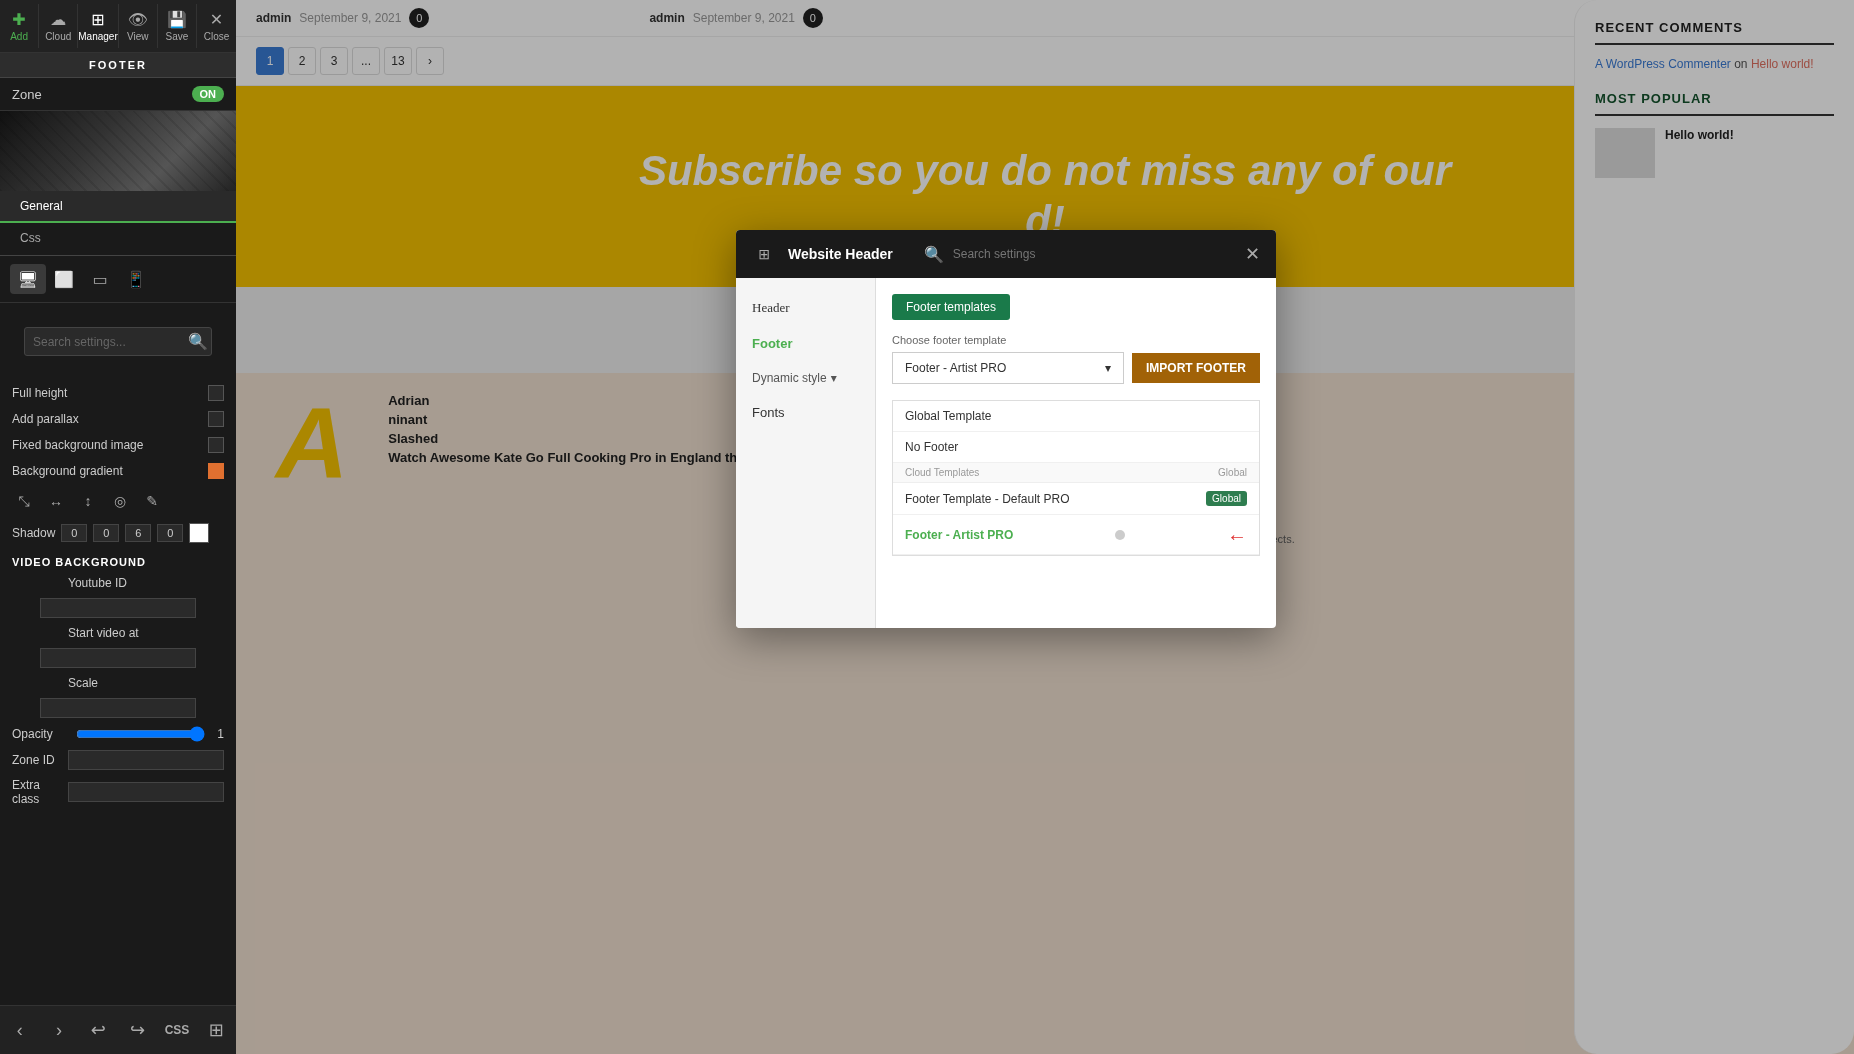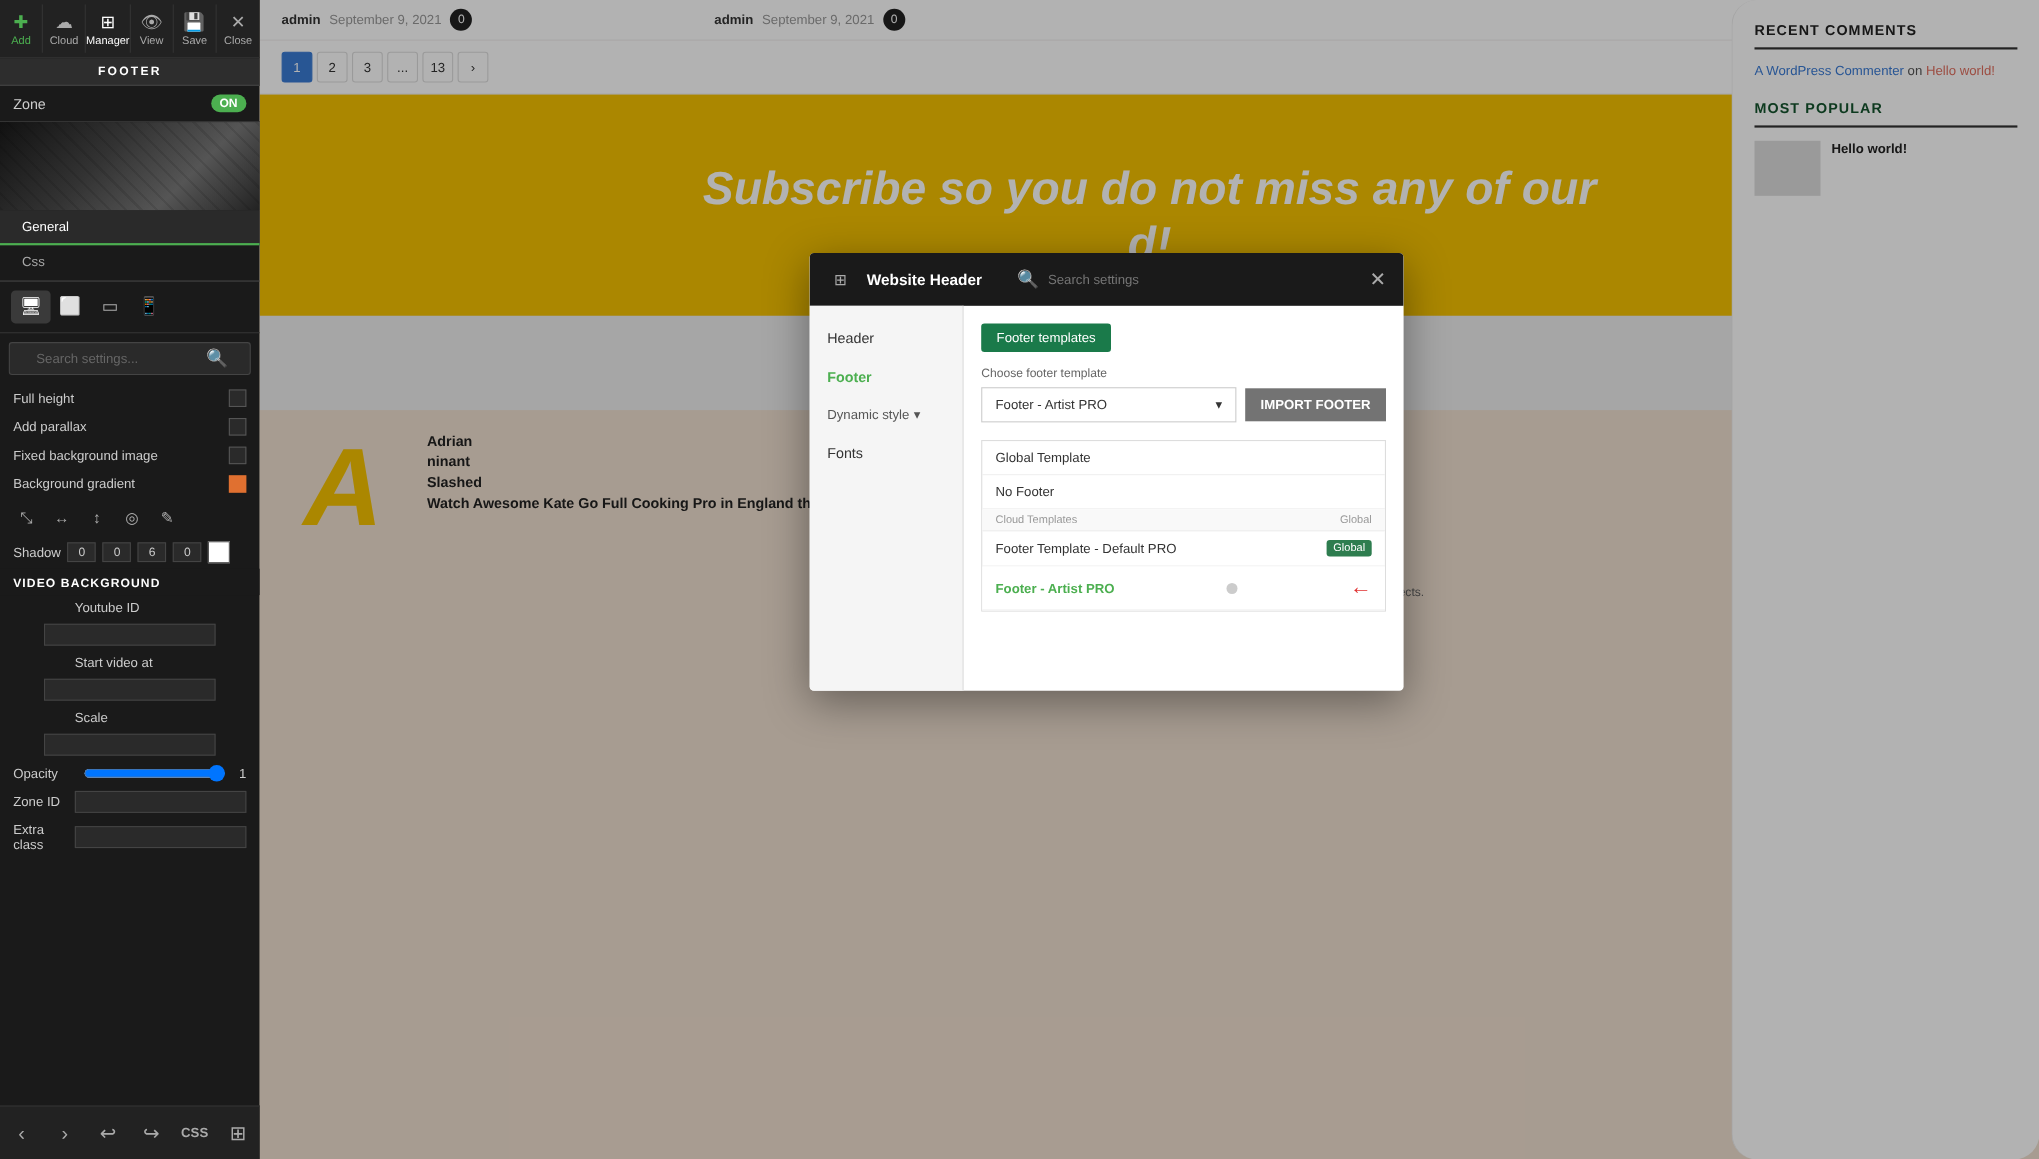--- a/index.html
+++ b/index.html
@@ -111,25 +111,25 @@
     .device-icon {
       width: 36px; height: 30px;
       display: flex; align-items: center; justify-content: center;
       color: #aaa; font-size: 16px; cursor: pointer;
     }
     .device-icon.active { color: #fff; background: #3a3a3a; border-radius: 4px; }
 
     #search-settings {
       display: flex;
       align-items: center;
-      margin: 8px;
+      margin: 24px;
       background: #2a2a2a;
       border: 1px solid #444;
       border-radius: 3px;
-      padding: 4px 24px;
+      padding: 4px 8px;
     }
     #search-settings input {
       background: transparent;
       border: none;
       color: #ccc;
       font-size: 12px;
       flex: 1;
       outline: none;
     }
     #search-settings input::placeholder { color: #666; }
@@ -519,21 +519,21 @@
       border-right: 1px solid #ddd;
       padding: 12px 0;
     }
     .modal-nav-item {
       padding: 10px 16px;
       font-size: 13px;
       color: #333;
       cursor: pointer;
     }
     .modal-nav-item.active { color: #4caf50; font-weight: bold; }
-    .modal-nav-item.header-item { color: #333; }
+    .modal-nav-item.header-item { color: #333; font-family: Liberation Serif, serif; }
 
     .dynamic-style {
       padding: 10px 16px;
       font-size: 12px;
       color: #555;
       display: flex;
       align-items: center;
       gap: 4px;
       cursor: pointer;
     }
@@ -578,21 +578,21 @@
       padding: 8px 12px;
       font-size: 12px;
       color: #333;
       background: #fff;
       cursor: pointer;
       display: flex;
       align-items: center;
       justify-content: space-between;
     }
     .import-btn {
-      background: #737373;
+      background: #a16207;
       color: #fff;
       border: none;
       padding: 8px 14px;
       font-size: 12px;
       cursor: pointer;
       white-space: nowrap;
       font-weight: bold;
     }
 
     

